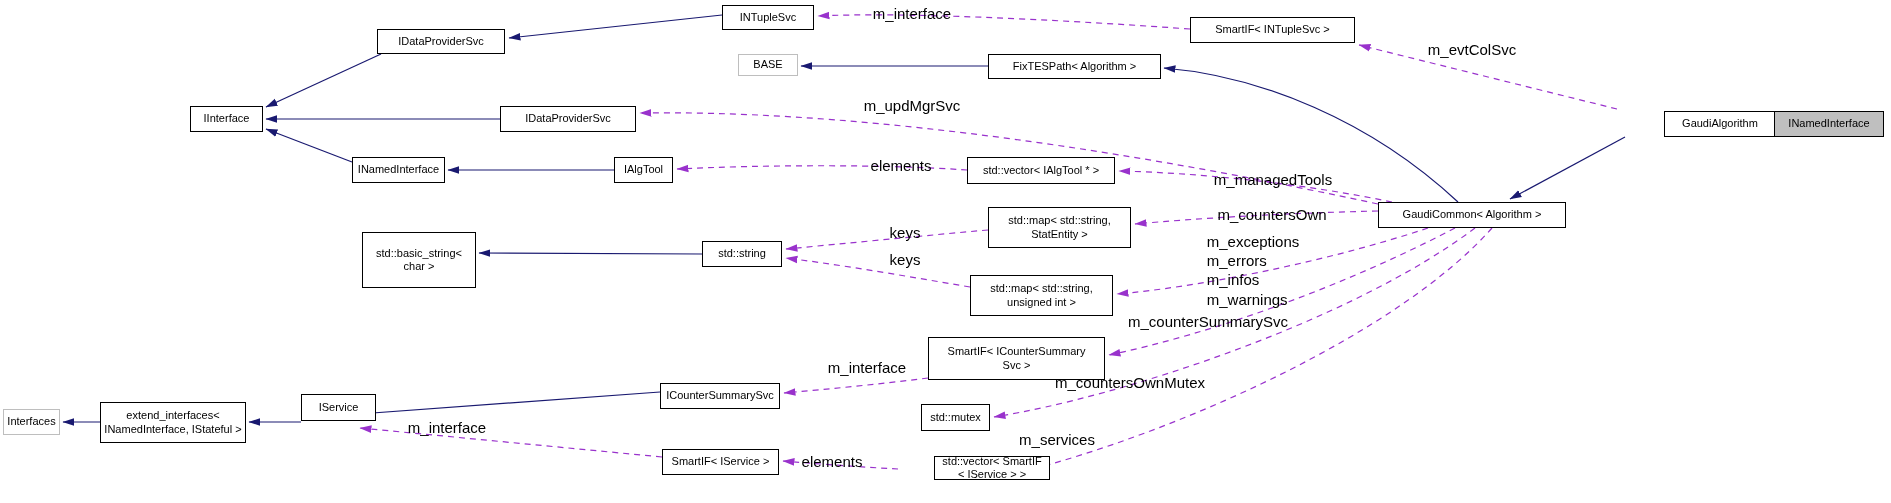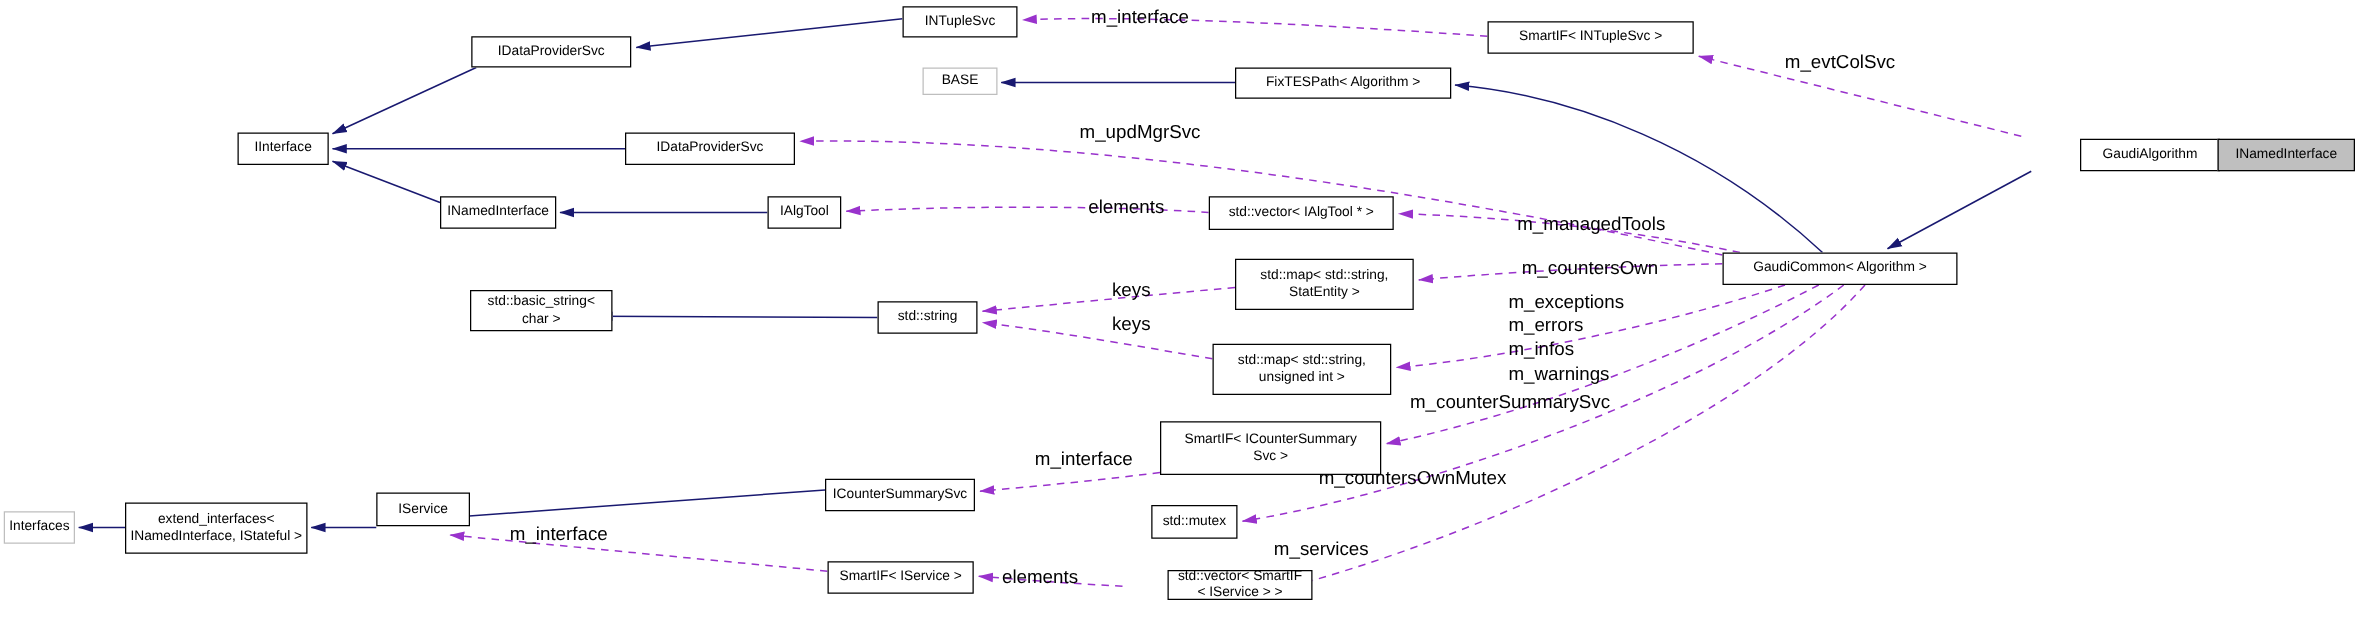--- a/index.html
+++ b/index.html
@@ -72,21 +72,21 @@
   <div class="node external" style="left:738px;top:54px;width:60px;height:22px">BASE</div>
   <div class="node" style="left:988px;top:54px;width:173px;height:25px">FixTESPath&lt; Algorithm &gt;</div>
   <div class="node" style="left:1664px;top:111px;width:112px;height:26px">GaudiAlgorithm</div>
   <div class="node focus" style="left:1774px;top:111px;width:110px;height:26px">INamedInterface</div>
   <div class="node" style="left:190px;top:106px;width:73px;height:26px">IInterface</div>
   <div class="node" style="left:500px;top:106px;width:136px;height:26px">IDataProviderSvc</div>
   <div class="node" style="left:352px;top:157px;width:93px;height:26px">INamedInterface</div>
   <div class="node" style="left:614px;top:157px;width:59px;height:26px">IAlgTool</div>
   <div class="node" style="left:967px;top:157px;width:148px;height:27px">std::vector&lt; IAlgTool * &gt;</div>
   <div class="node" style="left:1378px;top:202px;width:188px;height:26px">GaudiCommon&lt; Algorithm &gt;</div>
-  <div class="node" style="left:376px;top:232px;width:114px;height:33px">std::basic_string&lt;
+  <div class="node" style="left:362px;top:232px;width:114px;height:56px">std::basic_string&lt;
 char &gt;</div>
   <div class="node" style="left:702px;top:241px;width:80px;height:26px">std::string</div>
   <div class="node" style="left:988px;top:207px;width:143px;height:41px">std::map&lt; std::string,
 StatEntity &gt;</div>
   <div class="node" style="left:970px;top:275px;width:143px;height:41px">std::map&lt; std::string,
 unsigned int &gt;</div>
   <div class="node" style="left:928px;top:337px;width:177px;height:43px">SmartIF&lt; ICounterSummary
 Svc &gt;</div>
   <div class="node" style="left:660px;top:383px;width:120px;height:26px">ICounterSummarySvc</div>
   <div class="node" style="left:921px;top:404px;width:69px;height:27px">std::mutex</div>

